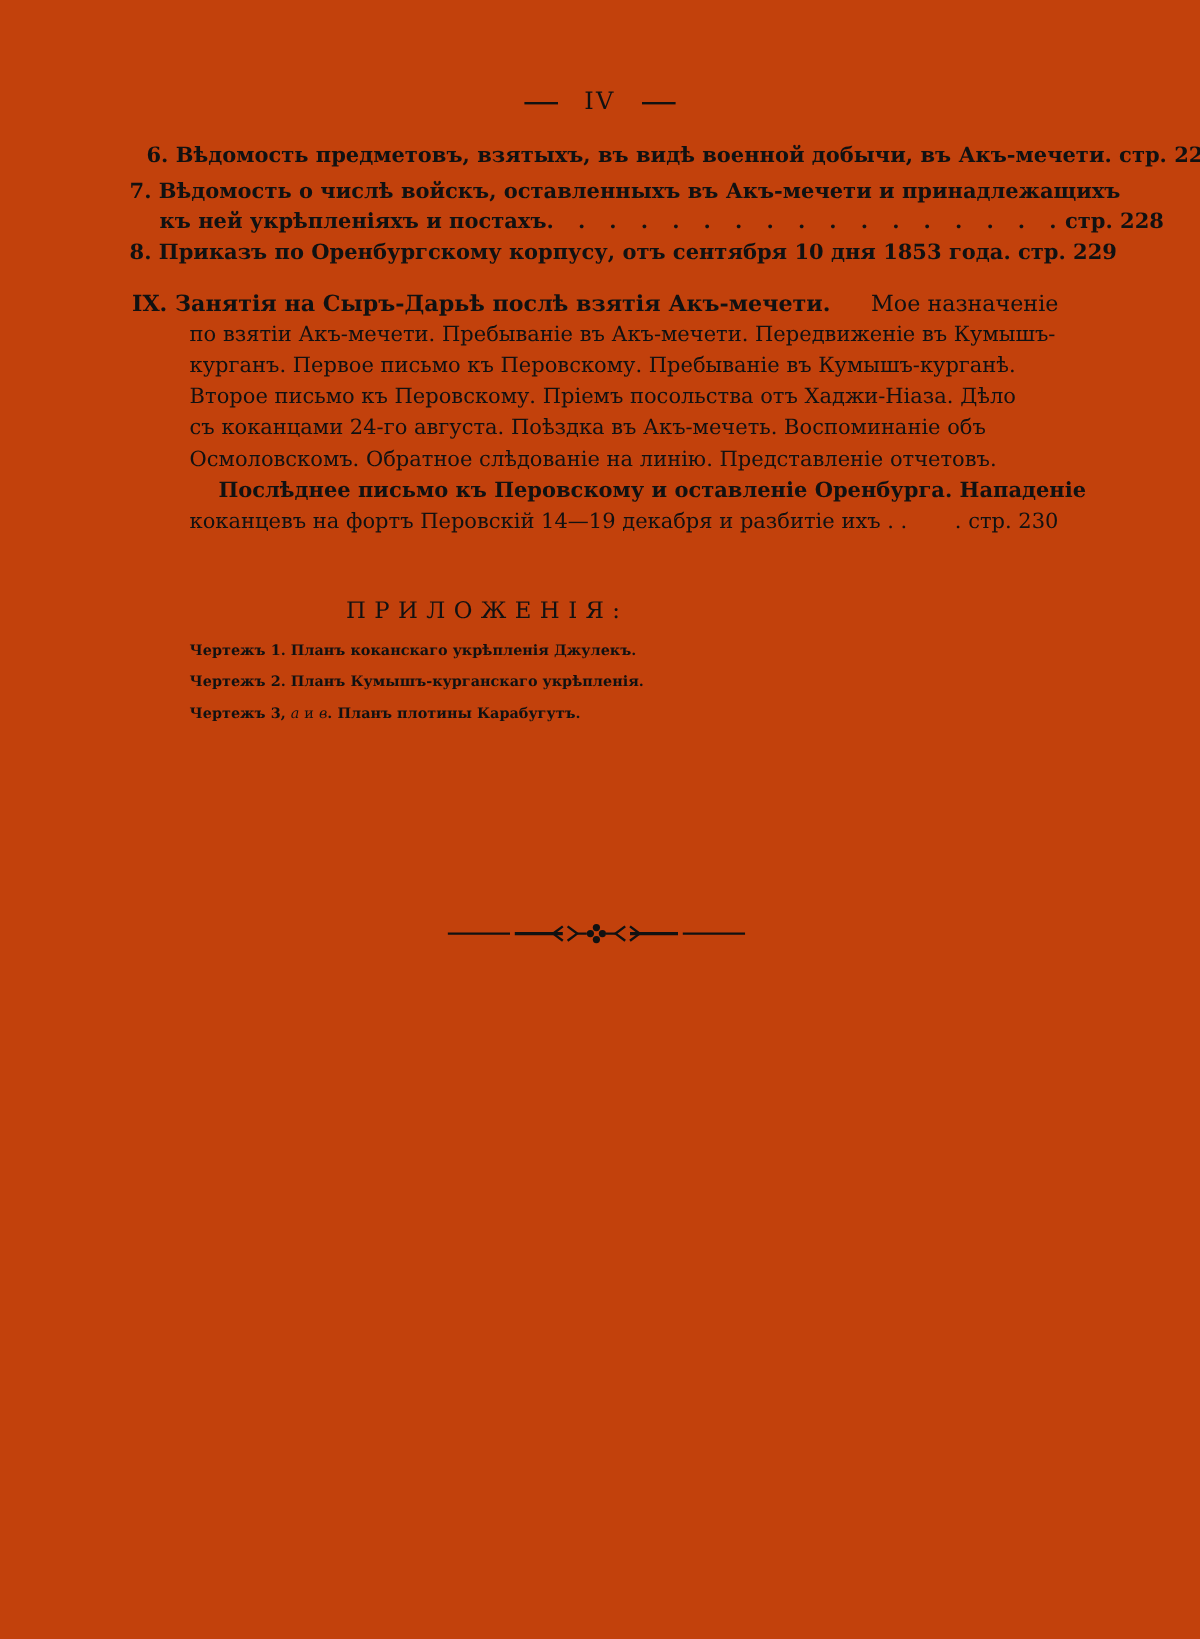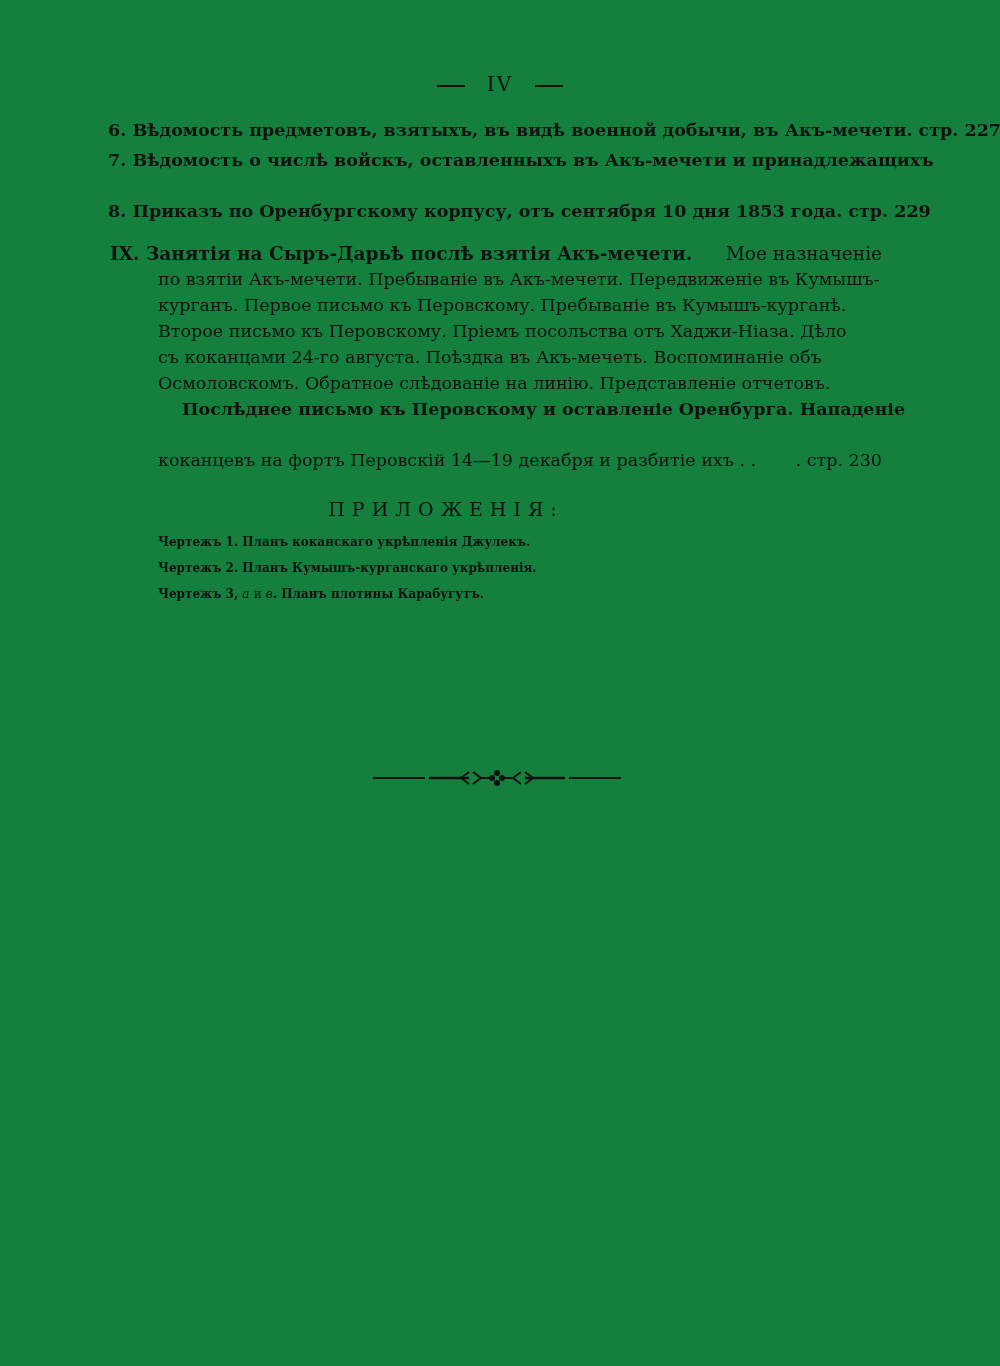--- a/index.html
+++ b/index.html
@@ -1,66 +1,70 @@
 <!DOCTYPE html>
 <html><head>
 <meta charset="utf-8">
 <style>
   html, body { margin: 0; padding: 0; background: #ffffff; }
   body { width: 1000px; height: 1366px; position: relative; overflow: hidden;
          font-family: "DejaVu Serif", "Liberation Serif", serif; color: #111; }
-  .page { position: absolute; left: 0; top: 0; width: 1000px; height: 1366px; background: #15803d; }
+  .page { position: absolute; left: 0; top: 0; width: 1000px; height: 1366px; background: #c2410c; }
   .pagenum { position: absolute; top: 72px; left: 0; width: 1000px; text-align: center;
              font-size: 20px; letter-spacing: 2px; }
   .pagenum .dash { display: inline-block; width: 28px; height: 2px; background: #111; vertical-align: middle; margin: 0 22px; }
   .line { position: absolute; font-size: 17.5px; white-space: nowrap; line-height: 1; }
   .b { font-weight: bold; }
   .n { font-weight: normal; }
   .just { display: flex; justify-content: space-between; }
   .dots { letter-spacing: 7px; }
   .heading { position: absolute; top: 498px; left: 0; width: 812px; text-align: center;
-             font-size: 19px; letter-spacing: 7px; font-family: "DejaVu Serif", serif; padding-left: 40px; }
+             font-size: 19px; letter-spacing: 7px; font-family: "DejaVu Serif", serif; }
   .app { position: absolute; left: 158px; font-size: 12px; font-weight: bold; white-space: nowrap; }
   .app i { font-weight: normal; }
   .ornament { position: absolute; top: 766px; left: 373px; width: 248px; height: 24px; }
 </style>
 </head>
 <body>
 
 <div class="page">
 
   <div class="pagenum">
     <span class="dash"></span><span>IV</span><span class="dash"></span>
   </div>
 
-  <div class="line b just" style="top:122px;left:108px;width:774px;">
+  <div class="line b just" style="top:122px;left:122px;width:774px;">
     <span><span>6.</span>&nbsp;<span>Вѣдомость предметовъ, взятыхъ, въ видѣ военной добычи, въ Акъ-мечети</span></span>
     <span>. стр. 227</span>
   </div>
 
   <div class="line b" style="top:152px;left:108px;width:774px;">
     <span>7.</span>&nbsp;<span>Вѣдомость о числѣ войскъ, оставленныхъ въ Акъ-мечети и принадлежащихъ</span>
+  </div>
+  <div class="line b just" style="top:177px;left:133px;width:749px;">
+    <span>къ ней укрѣпленіяхъ и постахъ</span>
+    <span><span class="dots">. . . . . . . . . . . . . . . . .</span><span>стр. 228</span></span>
   </div>
 
   <div class="line b just" style="top:203px;left:108px;width:774px;">
     <span><span>8.</span>&nbsp;<span>Приказъ по Оренбургскому корпусу, отъ сентября 10 дня 1853 года</span></span>
     <span>. стр. 229</span>
   </div>
 
   <div class="line b just" style="top:245px;left:110px;width:772px;font-size:18.5px;">
     <span><span>IX.</span>&nbsp;<span>Занятія на Сыръ-Дарьѣ послѣ взятія Акъ-мечети.</span></span>
     <span class="n">Мое назначеніе</span>
   </div>
   <div class="line n" style="top:271px;left:158px;">по взятіи Акъ-мечети. Пребываніе въ Акъ-мечети. Передвиженіе въ Кумышъ-</div>
   <div class="line n" style="top:297px;left:158px;">курганъ. Первое письмо къ Перовскому. Пребываніе въ Кумышъ-курганѣ.</div>
   <div class="line n" style="top:323px;left:158px;text-align:center;">Второе письмо къ Перовскому. Пріемъ посольства отъ Хаджи-Ніаза. Дѣло</div>
   <div class="line n" style="top:349px;left:158px;text-align:center;">съ коканцами 24-го августа. Поѣздка въ Акъ-мечеть. Воспоминаніе объ</div>
   <div class="line n" style="top:375px;left:158px;">Осмоловскомъ. Обратное слѣдованіе на линію. Представленіе отчетовъ.</div>
   <div class="line b" style="top:401px;left:158px;margin-left:24px;">Послѣднее письмо къ Перовскому и оставленіе Оренбурга. Нападеніе</div>
-  <div class="line n just" style="top:427px;left:158px;width:724px;margin-top:25px;">
+  <div class="line n just" style="top:427px;left:158px;width:724px;">
     <span>коканцевъ на фортъ Перовскій 14—19 декабря и разбитіе ихъ . .</span>
     <span>. стр. 230</span>
   </div>
 
   <div class="heading">ПРИЛОЖЕНІЯ:</div>
 
   <div class="app" style="top:535px;">
     <span>Чертежъ 1.</span>&nbsp;<span>Планъ коканскаго укрѣпленія Джулекъ.</span>
   </div>
   <div class="app" style="top:561px;">

